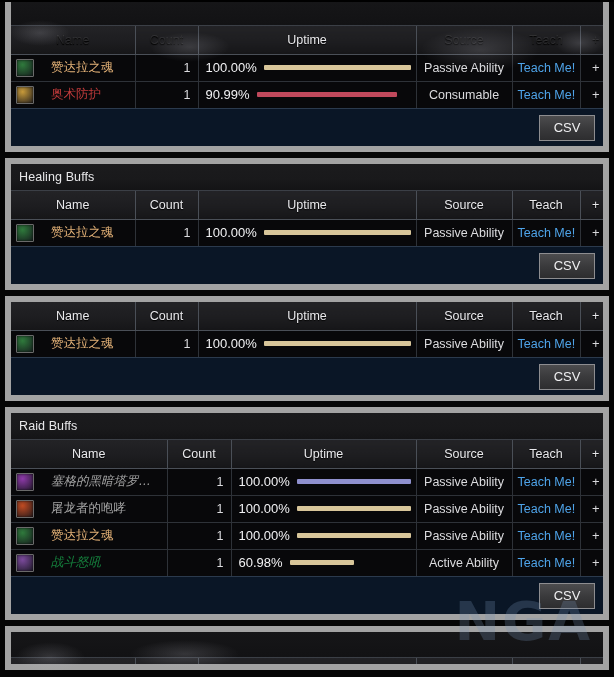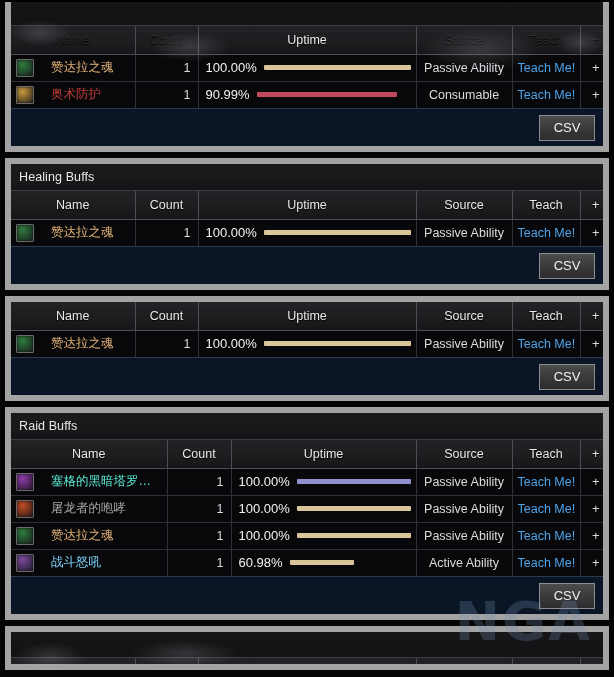--- a/index.html
+++ b/index.html
@@ -320,21 +320,21 @@
           <th>Source</th>
           <th>Teach</th>
           <th>+</th>
         </tr>
       </thead>
       <tbody>
           <tr class="row">
             <td class="c-name">
               <div class="namecell">
                 <span class="icon" style="background: radial-gradient(circle at 35% 30%, rgb(141, 58, 168), rgb(19, 19, 26) 110%);"></span>
-                <span class="nm" style="color: #5eead4;">塞格的黑暗塔罗…</span>
+                <span class="nm" style="color: #a3a3a3; font-style: italic;">塞格的黑暗塔罗…</span>
               </div>
             </td>
             <td class="c-count">1</td>
             <td class="c-uptime">
               <div class="uptimewrap">
                 <span class="pct">100.00%</span>
                 <div class="barbox">
                   <div class="bar" style="background: rgb(143, 144, 206); width: 100%;"></div>
                 </div>
               </div>
@@ -380,21 +380,21 @@
               </div>
             </td>
             <td class="c-source">Passive Ability</td>
             <td class="c-teach"><span class="teach">Teach Me!</span></td>
             <td class="c-plus"><span class="plus">+</span></td>
           </tr>
           <tr class="row">
             <td class="c-name">
               <div class="namecell">
                 <span class="icon" style="background: radial-gradient(circle at 35% 30%, rgb(123, 74, 156), rgb(19, 19, 26) 110%);"></span>
-                <span class="nm" style="color: #7dd3fc;">战斗怒吼</span>
+                <span class="nm" style="color: #15803d; font-style: italic;">战斗怒吼</span>
               </div>
             </td>
             <td class="c-count">1</td>
             <td class="c-uptime">
               <div class="uptimewrap">
                 <span class="pct">60.98%</span>
                 <div class="barbox">
                   <div class="bar" style="background: rgb(216, 198, 154); width: 53.31%;"></div>
                 </div>
               </div>

